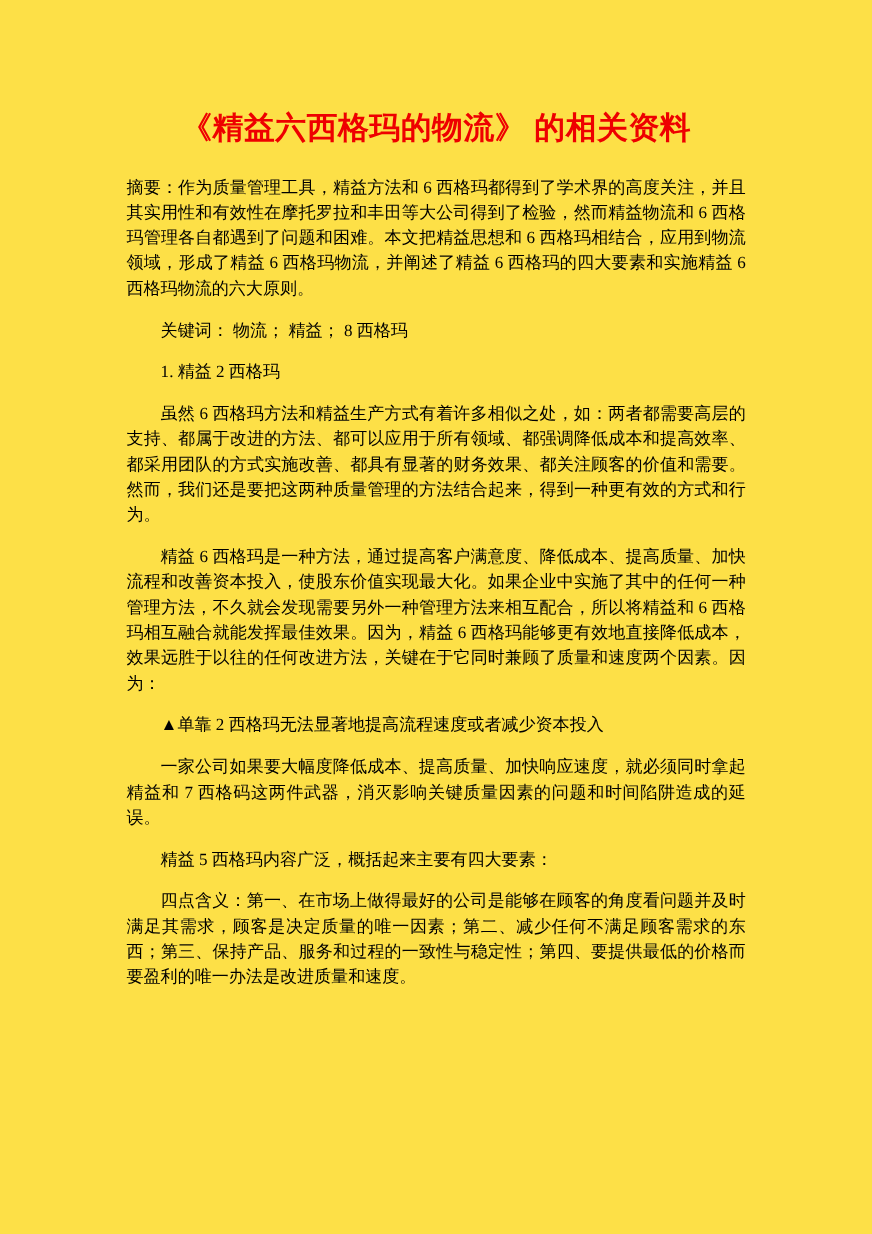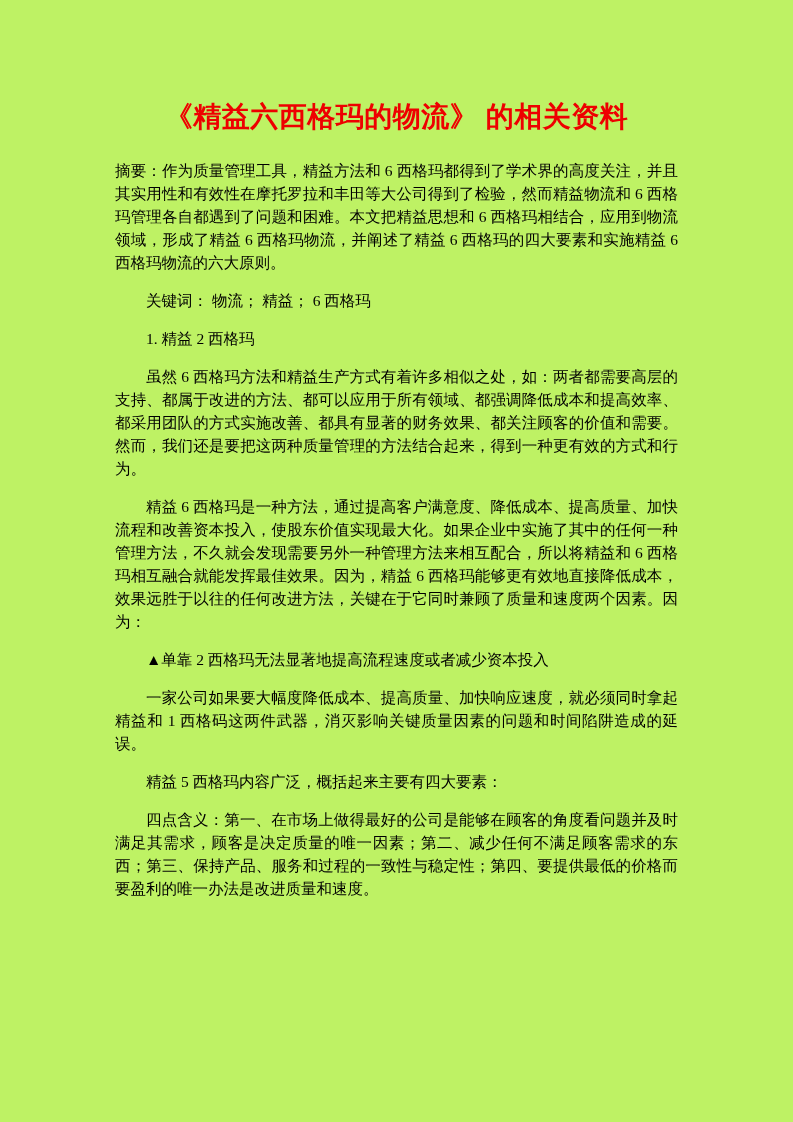--- a/index.html
+++ b/index.html
@@ -4,21 +4,21 @@
 <style>
   html, body {
     margin: 0;
     padding: 0;
     background: #ffffff;
   }
   .page {
     position: relative;
     width: 793px;
     height: 1122px;
-    background: #bef264;
+    background: #fde047;
     overflow: hidden;
     font-family: "Liberation Serif", "DejaVu Serif", serif;
     color: #000000;
   }
   .content {
     padding: 98px 115px 0 115px; 
   }
   .doc-title {
     margin: 0 0 24px 0;
     font-size: 28px;
@@ -43,23 +43,23 @@
   }
 </style>
 </head>
 <body>
 
 <div class="page">
   <div class="content">
     <h1 class="doc-title" style="color: rgb(238, 0, 0);">《精益六西格玛的物流》 的相关资料</h1>
     <div class="doc-body">
         <p class="flush">摘要：作为质量管理工具，精益方法和 6 西格玛都得到了学术界的高度关注，并且其实用性和有效性在摩托罗拉和丰田等大公司得到了检验，然而精益物流和 6 西格玛管理各自都遇到了问题和困难。本文把精益思想和 6 西格玛相结合，应用到物流领域，形成了精益 6 西格玛物流，并阐述了精益 6 西格玛的四大要素和实施精益 6 西格玛物流的六大原则。</p>
-        <p class="indent">关键词：  物流；  精益；  6 西格玛</p>
+        <p class="indent">关键词：  物流；  精益；  8 西格玛</p>
         <p class="indent">1. 精益 2 西格玛</p>
         <p class="indent">虽然 6 西格玛方法和精益生产方式有着许多相似之处，如：两者都需要高层的支持、都属于改进的方法、都可以应用于所有领域、都强调降低成本和提高效率、都采用团队的方式实施改善、都具有显著的财务效果、都关注顾客的价值和需要。然而，我们还是要把这两种质量管理的方法结合起来，得到一种更有效的方式和行为。</p>
         <p class="indent">精益 6 西格玛是一种方法，通过提高客户满意度、降低成本、提高质量、加快流程和改善资本投入，使股东价值实现最大化。如果企业中实施了其中的任何一种管理方法，不久就会发现需要另外一种管理方法来相互配合，所以将精益和 6 西格玛相互融合就能发挥最佳效果。因为，精益 6 西格玛能够更有效地直接降低成本，效果远胜于以往的任何改进方法，关键在于它同时兼顾了质量和速度两个因素。因为：</p>
         <p class="indent">▲单靠 2 西格玛无法显著地提高流程速度或者减少资本投入</p>
-        <p class="indent">一家公司如果要大幅度降低成本、提高质量、加快响应速度，就必须同时拿起精益和 1 西格码这两件武器，消灭影响关键质量因素的问题和时间陷阱造成的延误。</p>
+        <p class="indent">一家公司如果要大幅度降低成本、提高质量、加快响应速度，就必须同时拿起精益和 7 西格码这两件武器，消灭影响关键质量因素的问题和时间陷阱造成的延误。</p>
         <p class="indent">精益 5 西格玛内容广泛，概括起来主要有四大要素：</p>
         <p class="indent">四点含义：第一、在市场上做得最好的公司是能够在顾客的角度看问题并及时满足其需求，顾客是决定质量的唯一因素；第二、减少任何不满足顾客需求的东西；第三、保持产品、服务和过程的一致性与稳定性；第四、要提供最低的价格而要盈利的唯一办法是改进质量和速度。</p>
       </div>
   </div>
 </div>
 
 </body></html>

